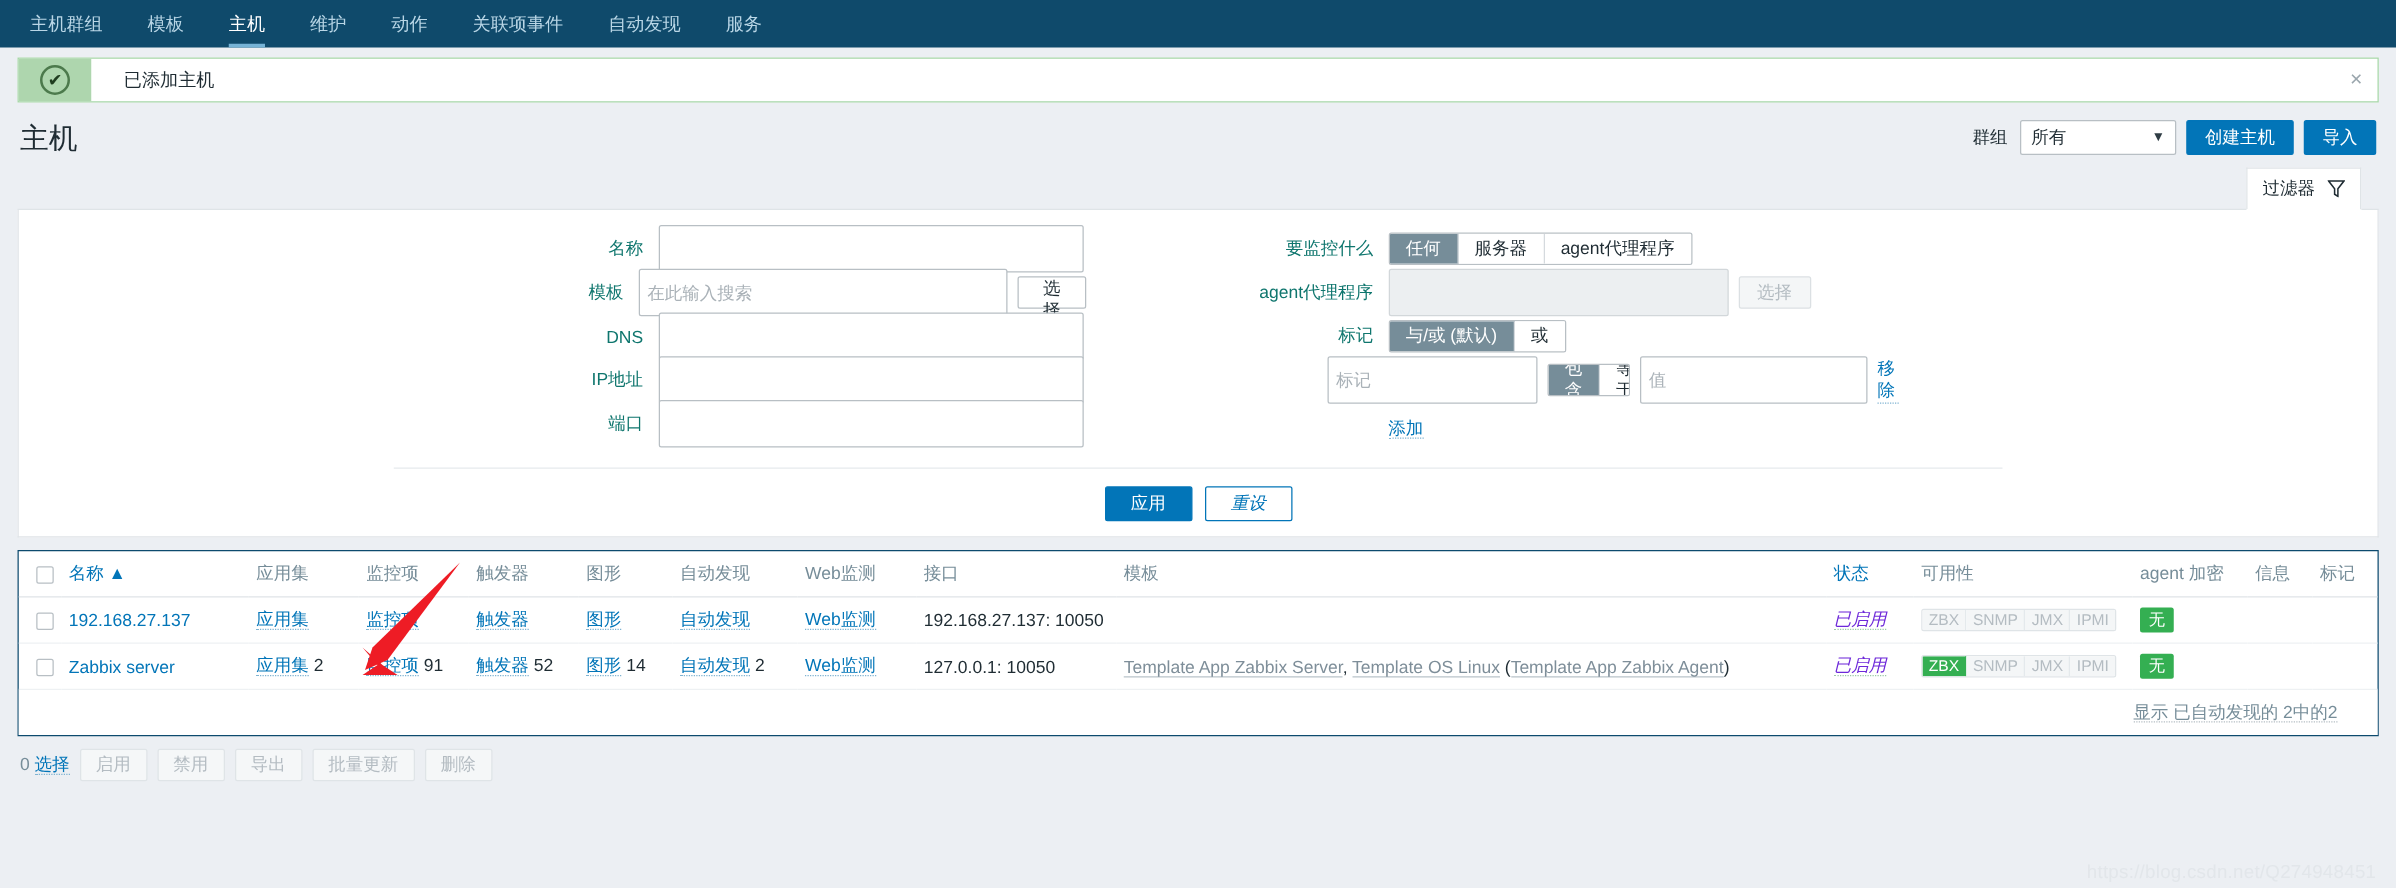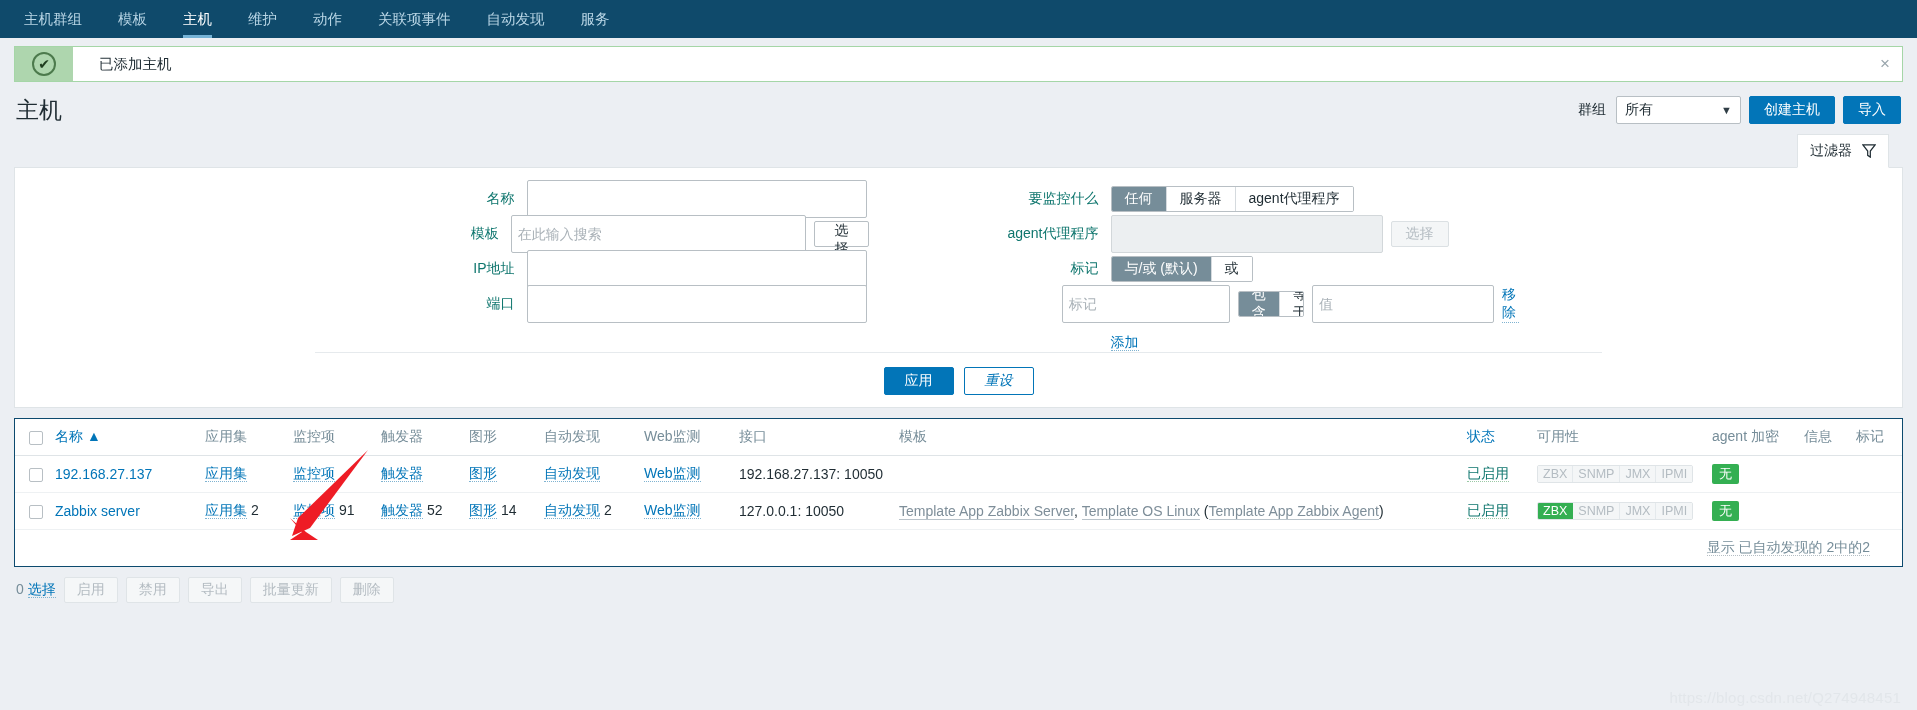--- a/index.html
+++ b/index.html
@@ -150,21 +150,21 @@
   .seg:last-child { border-right: none; }
   .seg.on { background: #768d99; color: #fff; }
   .link {
     color: #0275b8; font-size: 14px; cursor: pointer;
     border-bottom: 1px dotted #7fb3d1;
   }
   .tagrow { display: flex; align-items: center; gap: 8px; }
   .addrow { padding-left: 150px; margin-top: 8px; }
   .filter-actions {
     display: flex; justify-content: center; gap: 10px;
-    padding-top: 14px;
+    margin-top: 22px; padding-top: 14px;
     border-top: 1px solid #e6eaed;
     margin-left: 300px; margin-right: 300px;
   }
   .btn-apply {
     height: 28px; padding: 0 20px; background: #0275b8;
     border: 1px solid #0275b8; color: #fff; font-size: 14px;
     border-radius: 2px; cursor: pointer; font-family: inherit;
   }
   .btn-reset {
     height: 28px; padding: 0 20px; background: #fff;
@@ -188,21 +188,21 @@
   .cb {
     width: 14px; height: 14px; border: 1px solid #b8bfc4;
     background: #fff; border-radius: 2px; display: inline-block;
     cursor: pointer; vertical-align: middle;
   }
   td.cbcell, th.cbcell { width: 34px; padding-left: 14px; }
   .cell-link { color: #0275b8; cursor: pointer; }
   .cell-link.u { border-bottom: 1px dotted #7fb3d1; }
   .cnt { color: #1f2c33; margin-left: 4px; }
   .tpl-link { color: #7e8e99; border-bottom: 1px solid #b9c3ca; cursor: pointer; }
-  .status-on { color: #0f766e; border-bottom: 1px dotted #9bc9a6; cursor: pointer; }
+  .status-on { color: #6d28d9; border-bottom: 1px dotted #9bc9a6; cursor: pointer; font-style: italic; }
   .avail { display: inline-flex; border: 1px solid #dfe4e7; border-radius: 2px; overflow: hidden; }
   .avail span {
     padding: 1px 5px; font-size: 12.5px; color: #b4bcc2;
     background: #f4f6f7; border-right: 1px solid #e4e9ec;
   }
   .avail span:last-child { border-right: none; }
   .avail span.ok { background: #34af52; color: #fff; border-right-color: #34af52; }
   .enc-none {
     display: inline-block; background: #34af52; color: #fff;
     padding: 1px 7px; font-size: 13px; border-radius: 2px;
@@ -302,20 +302,24 @@
 
     <div class="fcol left">
       <div class="frow">
         <div class="flabel">名称</div>
         <input class="inp w340" placeholder="" style="">
       </div>
       <div class="frow">
         <div class="flabel">模板</div>
         <input class="inp w340" placeholder="在此输入搜索" style="">
         <button class="btn-select">选择</button>
+      </div>
+      <div class="frow">
+        <div class="flabel">DNS</div>
+        <input class="inp w340" placeholder="" style="">
       </div>
       <div class="frow">
         <div class="flabel">IP地址</div>
         <input class="inp w340" placeholder="" style="">
       </div>
       <div class="frow">
         <div class="flabel">端口</div>
         <input class="inp w340" placeholder="" style="">
       </div>
     </div>

